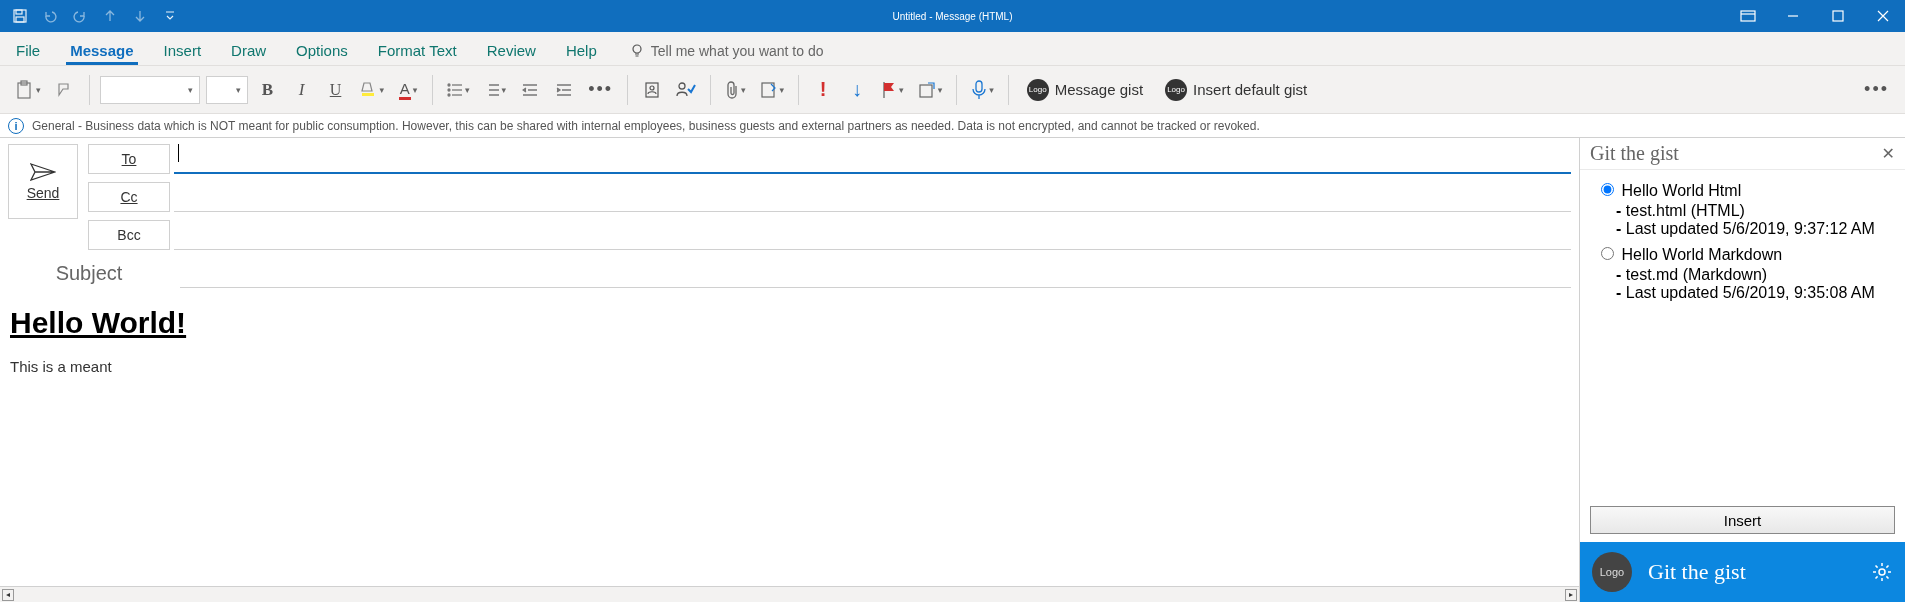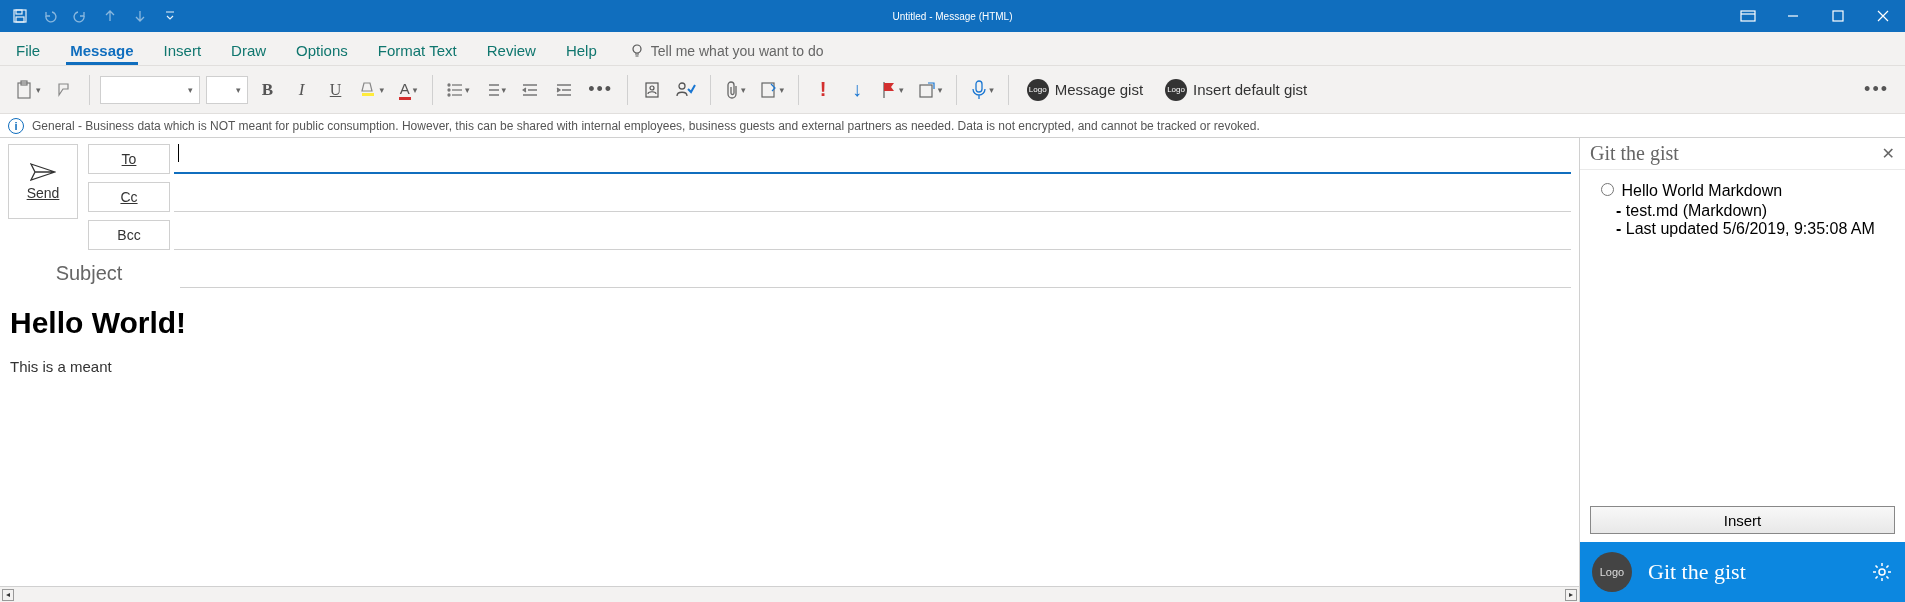--- a/index.html
+++ b/index.html
@@ -43,21 +43,21 @@
   .addrrows { flex:1; display:flex; flex-direction:column; gap:8px; }
   .addrrow { display:flex; align-items:center; gap:4px; }
   .addrbtn { width:82px; height:30px; border:1px solid #d0d0d0; display:flex; align-items:center; justify-content:center; cursor:pointer; font-size:14px; }
   .addrfield { flex:1; height:30px; border:none; border-bottom:1px solid #d0d0d0; padding:0 4px; outline:none; font-size:14px; }
   .addrfield.active { border-bottom:2px solid #106ebe; }
   .subjrow { display:flex; align-items:center; padding:8px 8px 0 8px; gap:10px; }
   .subjlabel { width:162px; text-align:center; font-size:20px; color:#666; }
   .subjfield { flex:1; height:30px; border:none; border-bottom:1px solid #d0d0d0; padding:0 4px; outline:none; }
   
   .body { flex:1; padding:18px 10px; overflow:auto; }
-  .body h1 { margin:0 0 18px 0; font-size:30px; font-weight:700; color:#000; }
+  .body h1 { margin:0 0 18px 0; font-size:30px; font-weight:700; color:#000;text-decoration:underline; }
   .body p { margin:0; font-size:15px; }
   .hscroll { height:16px; border-top:1px solid #d0d0d0; background:#f3f2f1; display:flex; align-items:center; }
   .hscroll .thumb { margin-left:2px; width:12px; height:12px; border:1px solid #999; display:flex; align-items:center; justify-content:center; font-size:8px; }
   .hscroll .track { flex:1; }
   .hscroll .thumbR { margin-right:2px; width:12px; height:12px; border:1px solid #999; display:flex; align-items:center; justify-content:center; font-size:8px; }
   
   
   .pane { width:325px; display:flex; flex-direction:column; }
   .pane-hdr { display:flex; align-items:center; padding:4px 10px; justify-content:space-between; border-bottom:1px solid #eaeaea; }
   .pane-hdr .ptitle { font-size:20px; color:#666; font-family:"Times New Roman",serif; }
@@ -356,20 +356,27 @@
     </div>
   </div>
 
   <div class="pane">
     <div class="pane-hdr">
       <span class="ptitle">Git the gist</span>
       <span class="close">✕</span>
     </div>
     <div class="pane-body">
       <div class="gist">
+        <label><input type="radio" name="g" checked="" style=""> <span>Hello World Html</span></label>
+        <ul>
+          <li>test.html (HTML)</li>
+          <li>Last updated 5/6/2019, 9:37:12 AM</li>
+        </ul>
+      </div>
+      <div class="gist">
         <label><input type="radio" name="g" style=""> <span>Hello World Markdown</span></label>
         <ul>
           <li>test.md (Markdown)</li>
           <li>Last updated 5/6/2019, 9:35:08 AM</li>
         </ul>
       </div>
     </div>
     <div class="insert-row">
       <button class="insert-btn">Insert</button>
     </div>

